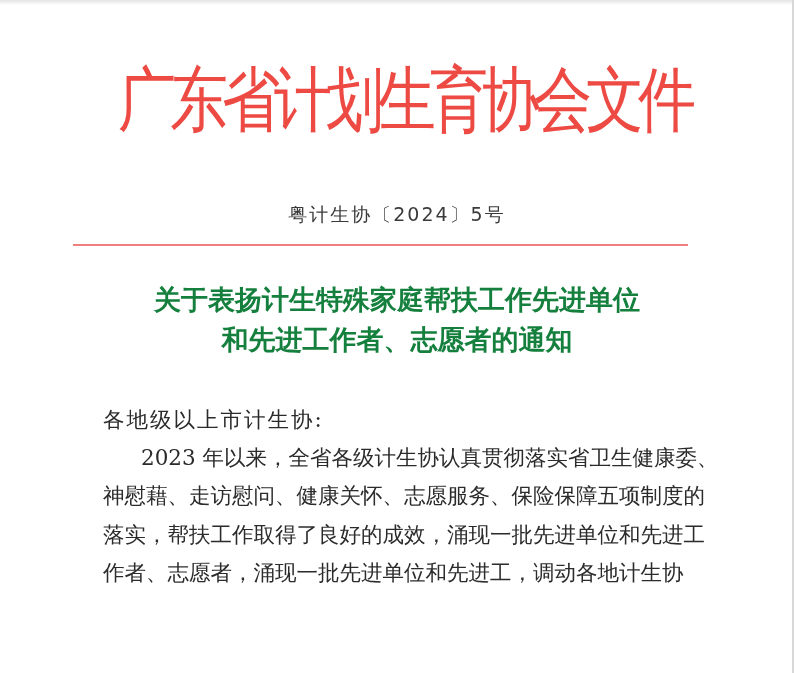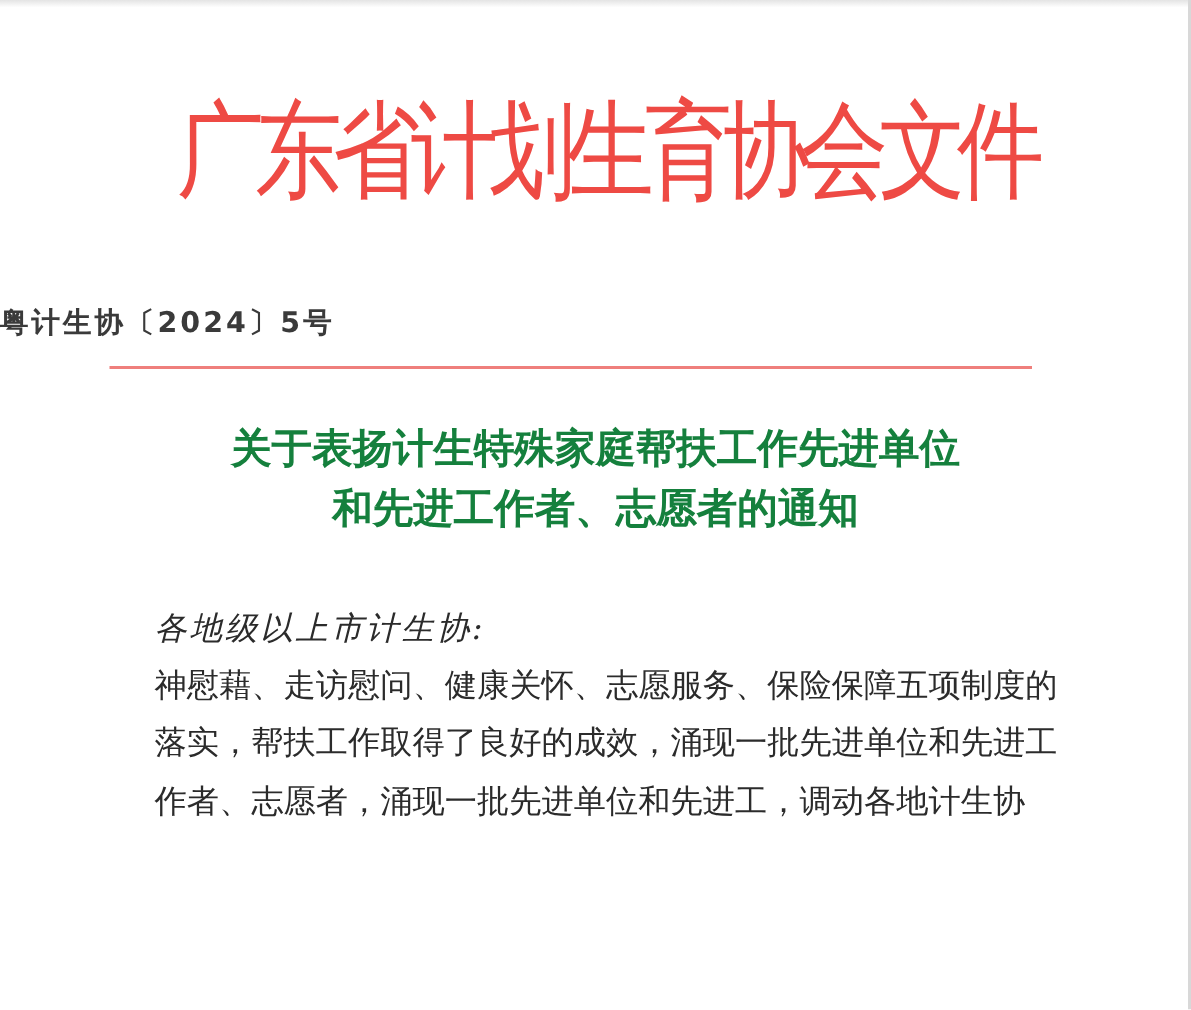--- a/index.html
+++ b/index.html
@@ -49,25 +49,25 @@
   }
   .masthead span {
     display: inline-block;
     width: 52px;
     text-align: center;
   }
   .doc-number {
     position: absolute;
     left: 0; right: 0;
     top: 202px;
+    text-align: center;
     font-size: 19px;
     color: #3a3a3a;
     letter-spacing: 2px;
     font-family: "DejaVu Sans", "Liberation Sans", sans-serif;
-    font-weight: bold;
   }
   .divider {
     position: absolute;
     left: 73px;
     top: 244px;
     width: 615px;
     height: 2px;
     background: #ef7f7c;
   }
   .title {
@@ -93,21 +93,20 @@
   }
   .body-text .line {
     white-space: nowrap;
     text-align: justify;
     text-align-last: justify;
     width: 580px;
   }
   .body-text .salutation {
     text-align-last: left;
     letter-spacing: 2px;
-    font-style: italic;
   }
   .body-text .indent {
     padding-left: 38px;
     width: 542px;
   }
 </style>
 </head>
 <body>
 
 <div class="top-shadow"></div>
@@ -133,18 +132,19 @@
 
   <div class="divider"></div>
 
   <div class="title">
     <div>关于表扬计生特殊家庭帮扶工作先进单位</div>
     <div>和先进工作者、志愿者的通知</div>
   </div>
 
   <div class="body-text">
     <div class="line salutation">各地级以上市计生协:</div>
+    <div class="line indent">2023 年以来，全省各级计生协认真贯彻落实省卫生健康委、</div>
     <div class="line">神慰藉、走访慰问、健康关怀、志愿服务、保险保障五项制度的</div>
     <div class="line">落实，帮扶工作取得了良好的成效，涌现一批先进单位和先进工</div>
     <div class="line">作者、志愿者，涌现一批先进单位和先进工，调动各地计生协</div>
   </div>
 
 </div>
 
 </body></html>

